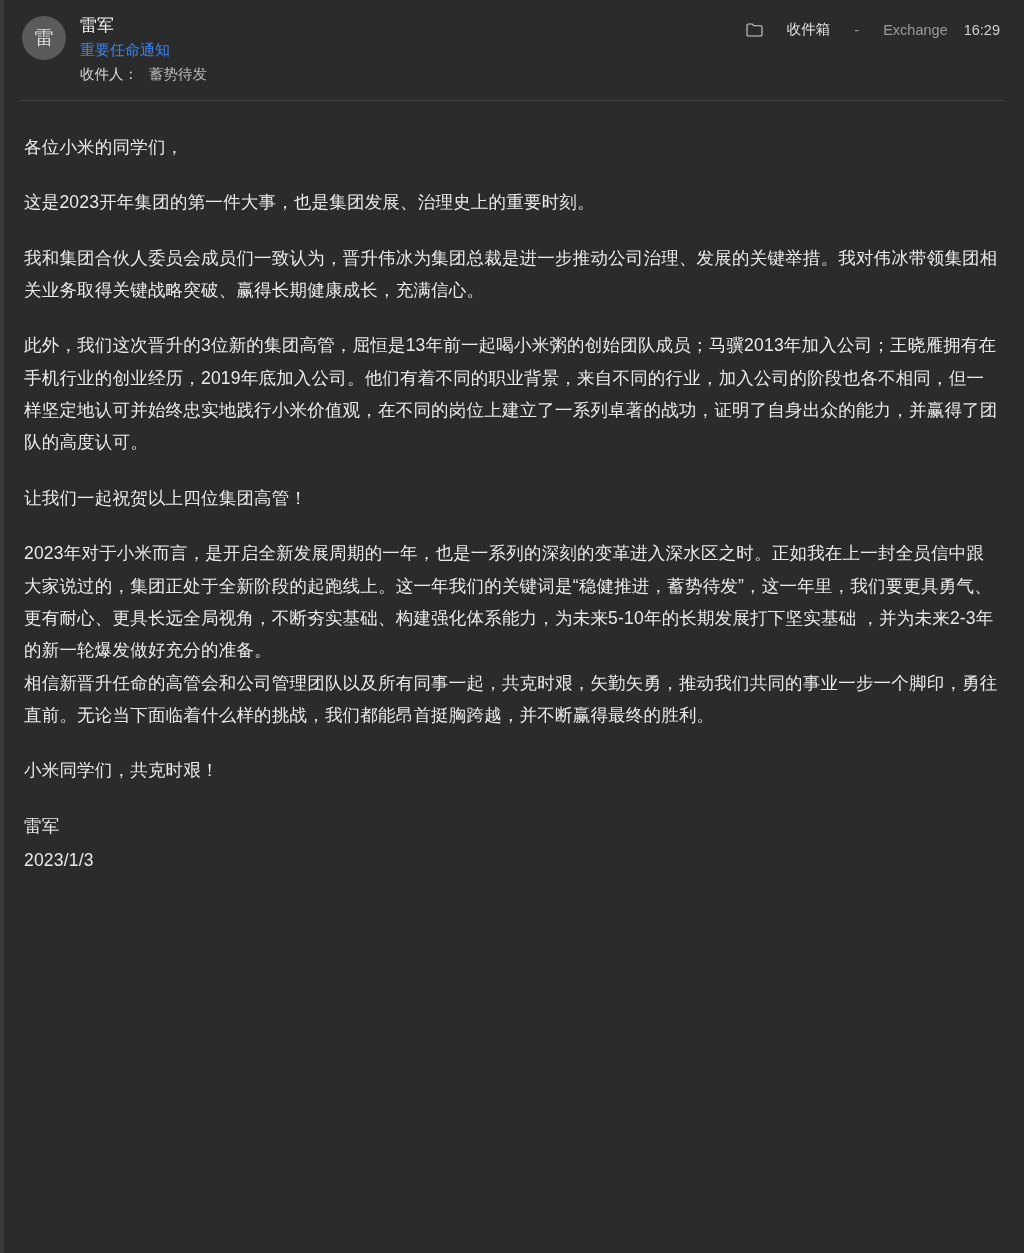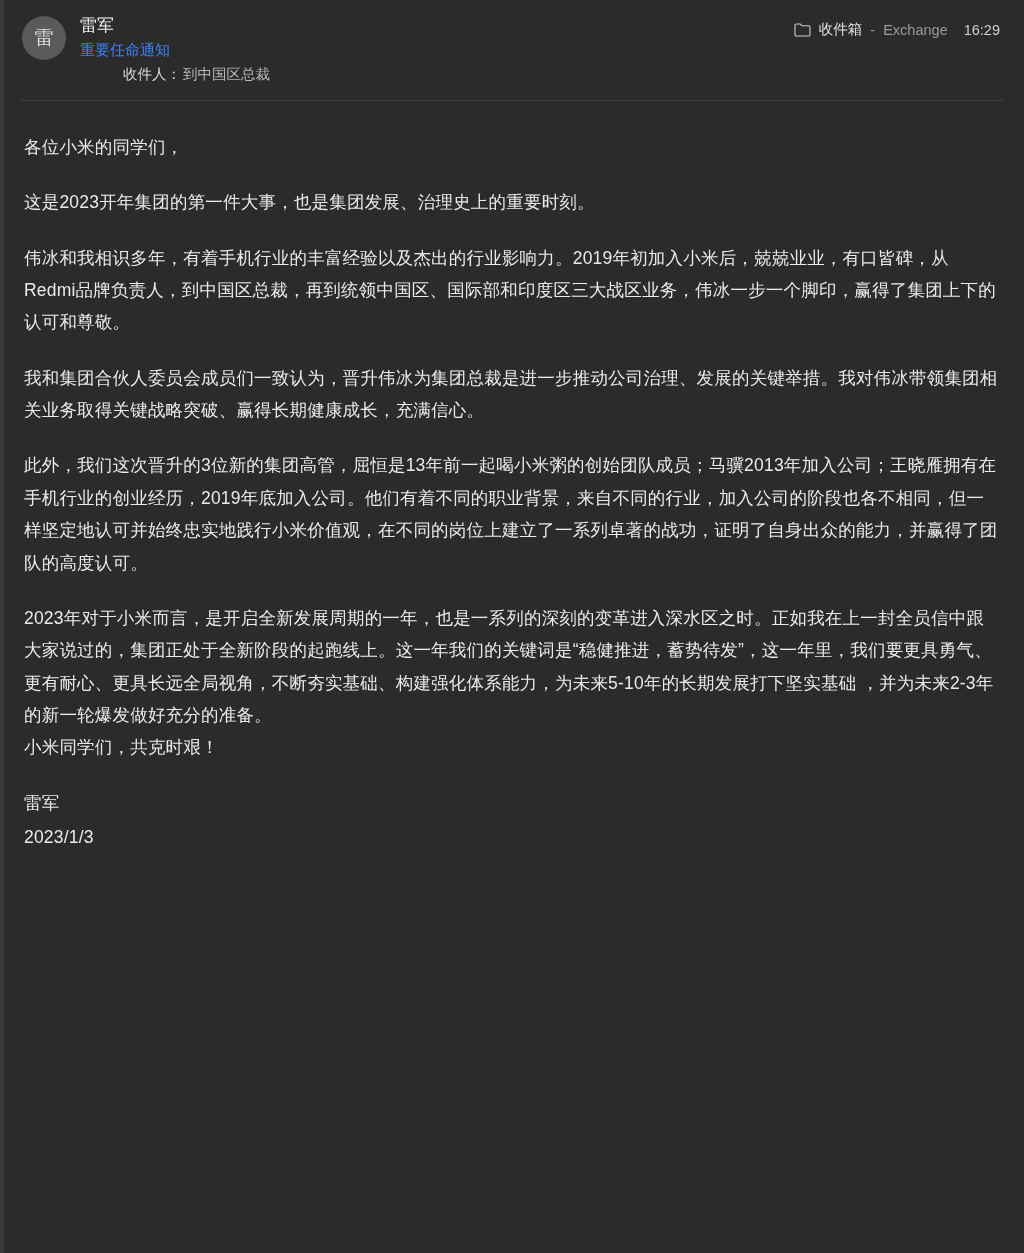--- a/index.html
+++ b/index.html
@@ -68,38 +68,37 @@
   .subject {
     font-size: 15px;
     color: #3b82f6;
     line-height: 1.25;
   }
   .recipient-line {
     font-size: 14.5px;
     color: #cfcfcf;
     line-height: 1.3;
     display: flex;
-    gap: 2px;
-    margin-left: 43px;
+    gap: 11px;
   }
   .recipient-label { color: #d8d8d8; }
   .recipient-value { color: #b9b9b9; }
   .head-right {
     position: absolute;
     right: 24px;
     top: 20px;
     display: flex;
     align-items: center;
     gap: 16px;
     font-size: 14.5px;
   }
   .folder-chip {
     display: flex;
     align-items: center;
-    gap: 8px;
+    gap: 24px;
     color: #dcdcdc;
   }
   .folder-icon {
     display: inline-flex;
     width: 17px;
     height: 14px;
     align-items: center;
     justify-content: center;
   }
   .folder-name { color: #e2e2e2; }
@@ -137,21 +136,21 @@
 
   <div class="left-rail"></div>
 
   <div class="header">
     <div class="avatar">雷</div>
     <div class="head-text">
       <div class="sender-name">雷军</div>
       <div class="subject">重要任命通知</div>
       <div class="recipient-line">
         <span class="recipient-label">收件人：</span>
-        <span class="recipient-value">到中国区总裁</span>
+        <span class="recipient-value">蓄势待发</span>
       </div>
     </div>
     <div class="head-right">
       <div class="folder-chip">
         <span class="folder-icon">
           <svg width="17" height="14" viewBox="0 0 17 14" aria-hidden="true">
             <path d="M1 2.2c0-.66.54-1.2 1.2-1.2h4.0l1.5 1.7h7.1c.66 0 1.2.54 1.2 1.2v7.9c0 .66-.54 1.2-1.2 1.2H2.2c-.66 0-1.2-.54-1.2-1.2V2.2z" fill="none" stroke="#cfcfcf" stroke-width="1.1"></path>
           </svg>
         </span>
         <span class="folder-name">收件箱</span>
@@ -160,22 +159,23 @@
       </div>
       <div class="time">16:29</div>
     </div>
   </div>
 
   <div class="divider"></div>
 
   <div class="body">
     <p>各位小米的同学们，</p>
     <p>这是2023开年集团的第一件大事，也是集团发展、治理史上的重要时刻。</p>
-    <p>伟冰和我相识多年，有着手机行业的丰富经验以及杰出的行业影响力。2019年初加入小米后，兢兢业业，有口皆碑，从Redmi品牌负责人，到中国区总裁，再到统领中国区、国际部和印度区三大战区业务，伟冰一步一个脚印，赢得了集团上下的认可和尊敬。</p>
     <p>我和集团合伙人委员会成员们一致认为，晋升伟冰为集团总裁是进一步推动公司治理、发展的关键举措。我对伟冰带领集团相关业务取得关键战略突破、赢得长期健康成长，充满信心。</p>
     <p>此外，我们这次晋升的3位新的集团高管，屈恒是13年前一起喝小米粥的创始团队成员；马骥2013年加入公司；王晓雁拥有在手机行业的创业经历，2019年底加入公司。他们有着不同的职业背景，来自不同的行业，加入公司的阶段也各不相同，但一样坚定地认可并始终忠实地践行小米价值观，在不同的岗位上建立了一系列卓著的战功，证明了自身出众的能力，并赢得了团队的高度认可。</p>
+    <p>让我们一起祝贺以上四位集团高管！</p>
     <p class="tight">2023年对于小米而言，是开启全新发展周期的一年，也是一系列的深刻的变革进入深水区之时。正如我在上一封全员信中跟大家说过的，集团正处于全新阶段的起跑线上。这一年我们的关键词是“稳健推进，蓄势待发”，这一年里，我们要更具勇气、更有耐心、更具长远全局视角，不断夯实基础、构建强化体系能力，为未来5-10年的长期发展打下坚实基础 ，并为未来2-3年的新一轮爆发做好充分的准备。</p>
+    <p>相信新晋升任命的高管会和公司管理团队以及所有同事一起，共克时艰，矢勤矢勇，推动我们共同的事业一步一个脚印，勇往直前。无论当下面临着什么样的挑战，我们都能昂首挺胸跨越，并不断赢得最终的胜利。</p>
     <p>小米同学们，共克时艰！</p>
     <p class="sig">雷军</p>
     <p>2023/1/3</p>
   </div>
 
 </div>
 
 </body></html>

